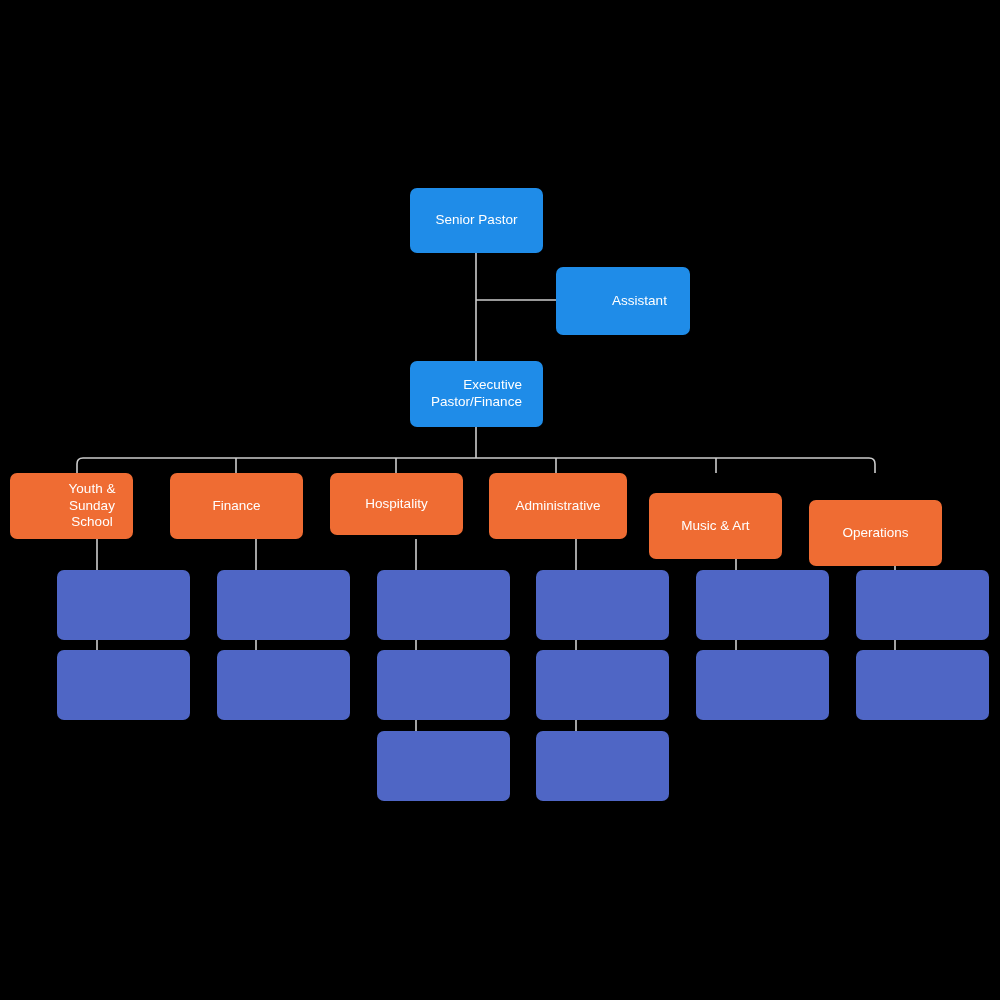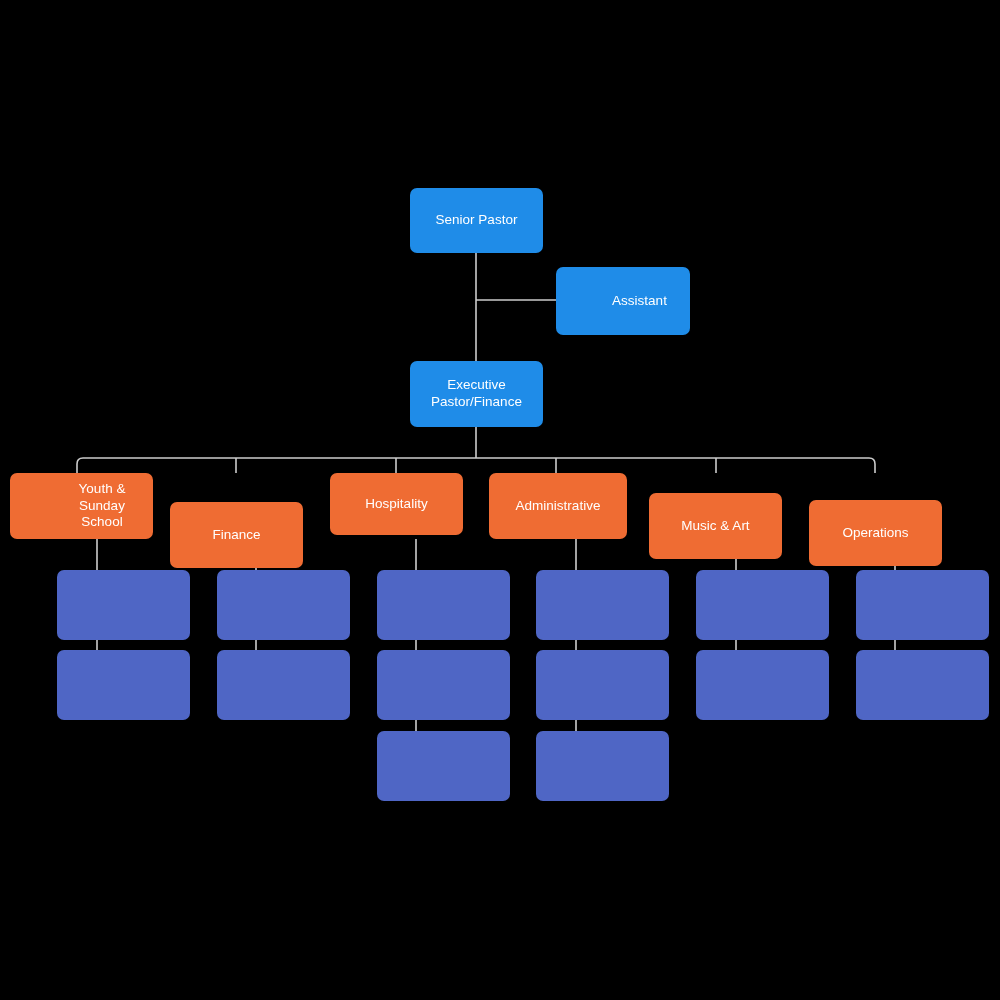--- a/index.html
+++ b/index.html
@@ -34,21 +34,21 @@
     display: flex;
     align-items: center;
     justify-content: center;
     text-align: center;
     color: #ffffff;
     font-size: 13.5px;
     line-height: 1.25;
     padding: 4px 7px;
     z-index: 2;
   }
-  .node.level-exec   { background: #1f8ce8; }
+  .node.level-exec   { background: #1f8ce8; text-align: right; }
   .node.level-dept   { background: #ef6c33; }
   .node.level-team   { background: #4f66c5; }
   .node-label {
     display: block;
     white-space: pre-line;
   }
 </style>
 </head>
 <body>
 
@@ -81,25 +81,25 @@
       <div class="node level-exec" style="left: 410px; top: 188px; width: 133px; height: 65px;">
         <span class="node-label">Senior Pastor</span>
       </div>
       <div class="node level-exec" style="left: 556px; top: 267px; width: 134px; height: 68px; padding-left: 40px;">
         <span class="node-label">Assistant</span>
       </div>
       <div class="node level-exec" style="left: 410px; top: 361px; width: 133px; height: 66px;">
         <span class="node-label">Executive
 Pastor/Finance</span>
       </div>
-      <div class="node level-dept" style="left: 10px; top: 473px; width: 143px; height: 66px; padding-left: 48px;">
+      <div class="node level-dept" style="left: 10px; top: 473px; width: 123px; height: 66px; padding-left: 48px;">
         <span class="node-label">Youth &amp; Sunday
 School</span>
       </div>
-      <div class="node level-dept" style="left: 170px; top: 473px; width: 133px; height: 66px; margin-top: 29px;">
+      <div class="node level-dept" style="left: 170px; top: 473px; width: 133px; height: 66px;">
         <span class="node-label">Finance</span>
       </div>
       <div class="node level-dept" style="left: 330px; top: 473px; width: 133px; height: 62px;">
         <span class="node-label">Hospitality</span>
       </div>
       <div class="node level-dept" style="left: 489px; top: 473px; width: 138px; height: 66px;">
         <span class="node-label">Administrative</span>
       </div>
       <div class="node level-dept" style="left: 649px; top: 473px; width: 133px; height: 66px; margin-top: 20px;">
         <span class="node-label">Music &amp; Art</span>

